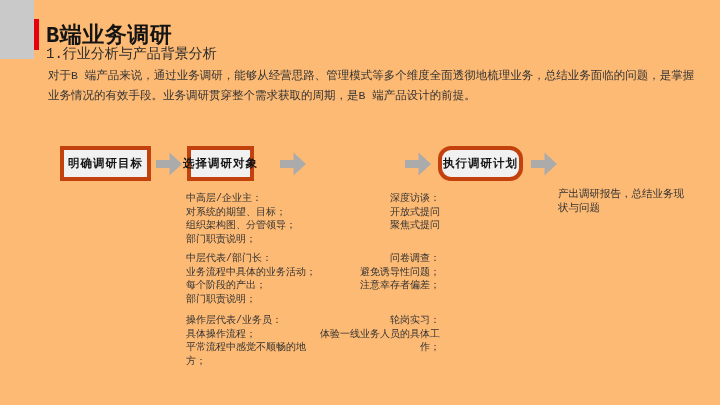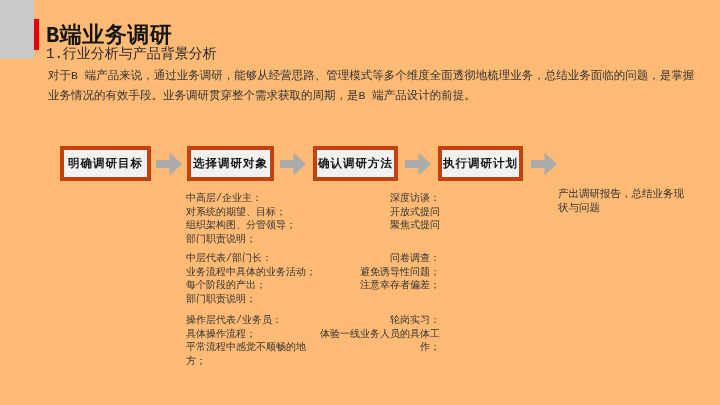--- a/index.html
+++ b/index.html
@@ -30,23 +30,23 @@
     font-size:11.5px; line-height:20px; color:#333333;
   }
   .flow-box {
     position:absolute; top:146px; height:35px; box-sizing:border-box;
     background:#f1f1f1; border:4px solid #c2410c;
     display:flex; align-items:center; justify-content:center;
     font-size:11.5px; font-weight:bold; color:#141414; letter-spacing:1px;
     white-space:nowrap;
   }
   .box-1 { left:60px;  width:91px; }
-  .box-2 { left:187px; width:87px; }
+  .box-2 { left:187px; width:67px; }
   .box-3 { left:313px; width:85px; }
-  .box-4 { left:438px; width:85px; }
+  .box-4 { left:438px; width:85px;border-radius:13px; }
   .box-5 { left:566px; width:85px; }
   .flow-arrow {
     position:absolute; top:152px; width:26px; height:24px;
     background:#ababab;
     clip-path:polygon(0 33%,52% 33%,52% 2%,100% 50%,52% 98%,52% 67%,0 67%);
   }
   .arrow-1 { left:156px; }
   .arrow-2 { left:280px; }
   .arrow-3 { left:405px; }
   .arrow-4 { left:531px; }
@@ -73,21 +73,20 @@
   <div class="red-bar"></div>
   <h1 class="page-title">B端业务调研</h1>
   <div class="page-subtitle">1.行业分析与产品背景分析</div>
 
   <p class="intro">对于B 端产品来说，通过业务调研，能够从经营思路、管理模式等多个维度全面透彻地梳理业务，总结业务面临的问题，是掌握业务情况的有效手段。业务调研贯穿整个需求获取的周期，是B 端产品设计的前提。</p>
 
   <div class="flow-box box-1">明确调研目标</div>
   <div class="flow-arrow arrow-1"></div>
   <div class="flow-box box-2">选择调研对象</div>
   <div class="flow-arrow arrow-2"></div>
-  <div class="flow-box box-3">确认调研方法</div>
   <div class="flow-arrow arrow-3"></div>
   <div class="flow-box box-4">执行调研计划</div>
   <div class="flow-arrow arrow-4"></div>
 
   <div class="detail-group col-targets g-row1">
     <div>中高层/企业主：</div>
     <div>对系统的期望、目标；</div>
     <div>组织架构图、分管领导；</div>
     <div>部门职责说明；</div>
   </div>

